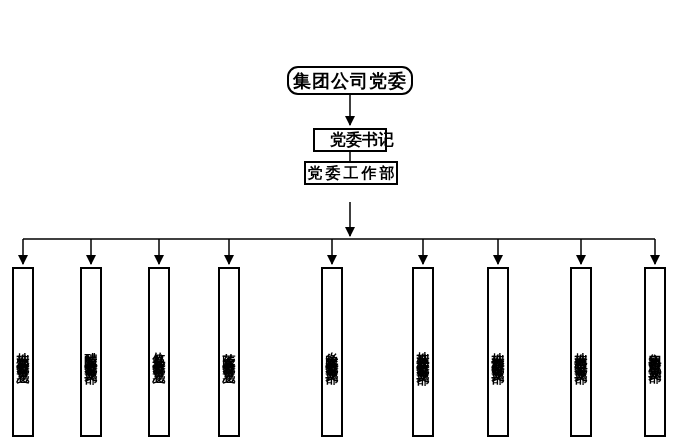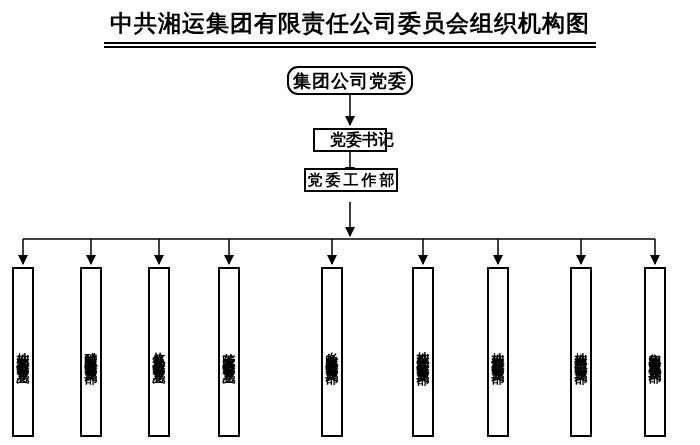--- a/index.html
+++ b/index.html
@@ -38,21 +38,21 @@
     border: 2px solid #000000;
     background: #ffffff;
     display: flex;
     align-items: center;
     justify-content: center;
     font-weight: bold;
     white-space: nowrap;
   }
   .node-root   { left: 287px; top: 66px;  width: 126px; height: 29px; font-size: 18px; letter-spacing: 1px; border-radius: 11px; }
   .node-l2     { left: 313px; top: 128px; width: 74px;  height: 24px; font-size: 16px; padding-left: 24px; }
-  .node-l3     { left: 304px; top: 168px; width: 94px;  height: 24px; font-size: 15px; letter-spacing: 3px; }
+  .node-l3     { left: 304px; top: 161px; width: 94px;  height: 24px; font-size: 15px; letter-spacing: 3px; }
   .node-l3 .lbl { margin-right: -3px; }
   .connectors {
     position: absolute;
     left: 0;
     top: 0;
     width: 700px;
     height: 445px;
     pointer-events: none;
   }
   .vbox {
@@ -84,23 +84,20 @@
   .b6 { left: 412px; }
   .b7 { left: 487px; }
   .b8 { left: 570px; }
   .b9 { left: 644px; }
 </style>
 </head>
 <body>
 
 <div class="canvas">
 
-  <div class="title-wrap">
-    <span class="title">中共湘运集团有限责任公司委员会组织机构图</span>
-  </div>
 
   <svg class="connectors" width="700" height="445" viewBox="0 0 700 445" xmlns="http://www.w3.org/2000/svg">
     <defs>
       <marker id="ah" viewBox="0 0 10 10" refX="9" refY="5" markerWidth="7" markerHeight="7" orient="auto">
         <path d="M0,0 L10,5 L0,10 Z" fill="#000000"></path>
       </marker>
     </defs>
 
     <line x1="350" y1="95" x2="350" y2="125" stroke="#000" stroke-width="1.5" marker-end="url(#ah)"></line>
     <line x1="350" y1="152" x2="350" y2="176" stroke="#000" stroke-width="1.5" marker-end="url(#ah)"></line>

